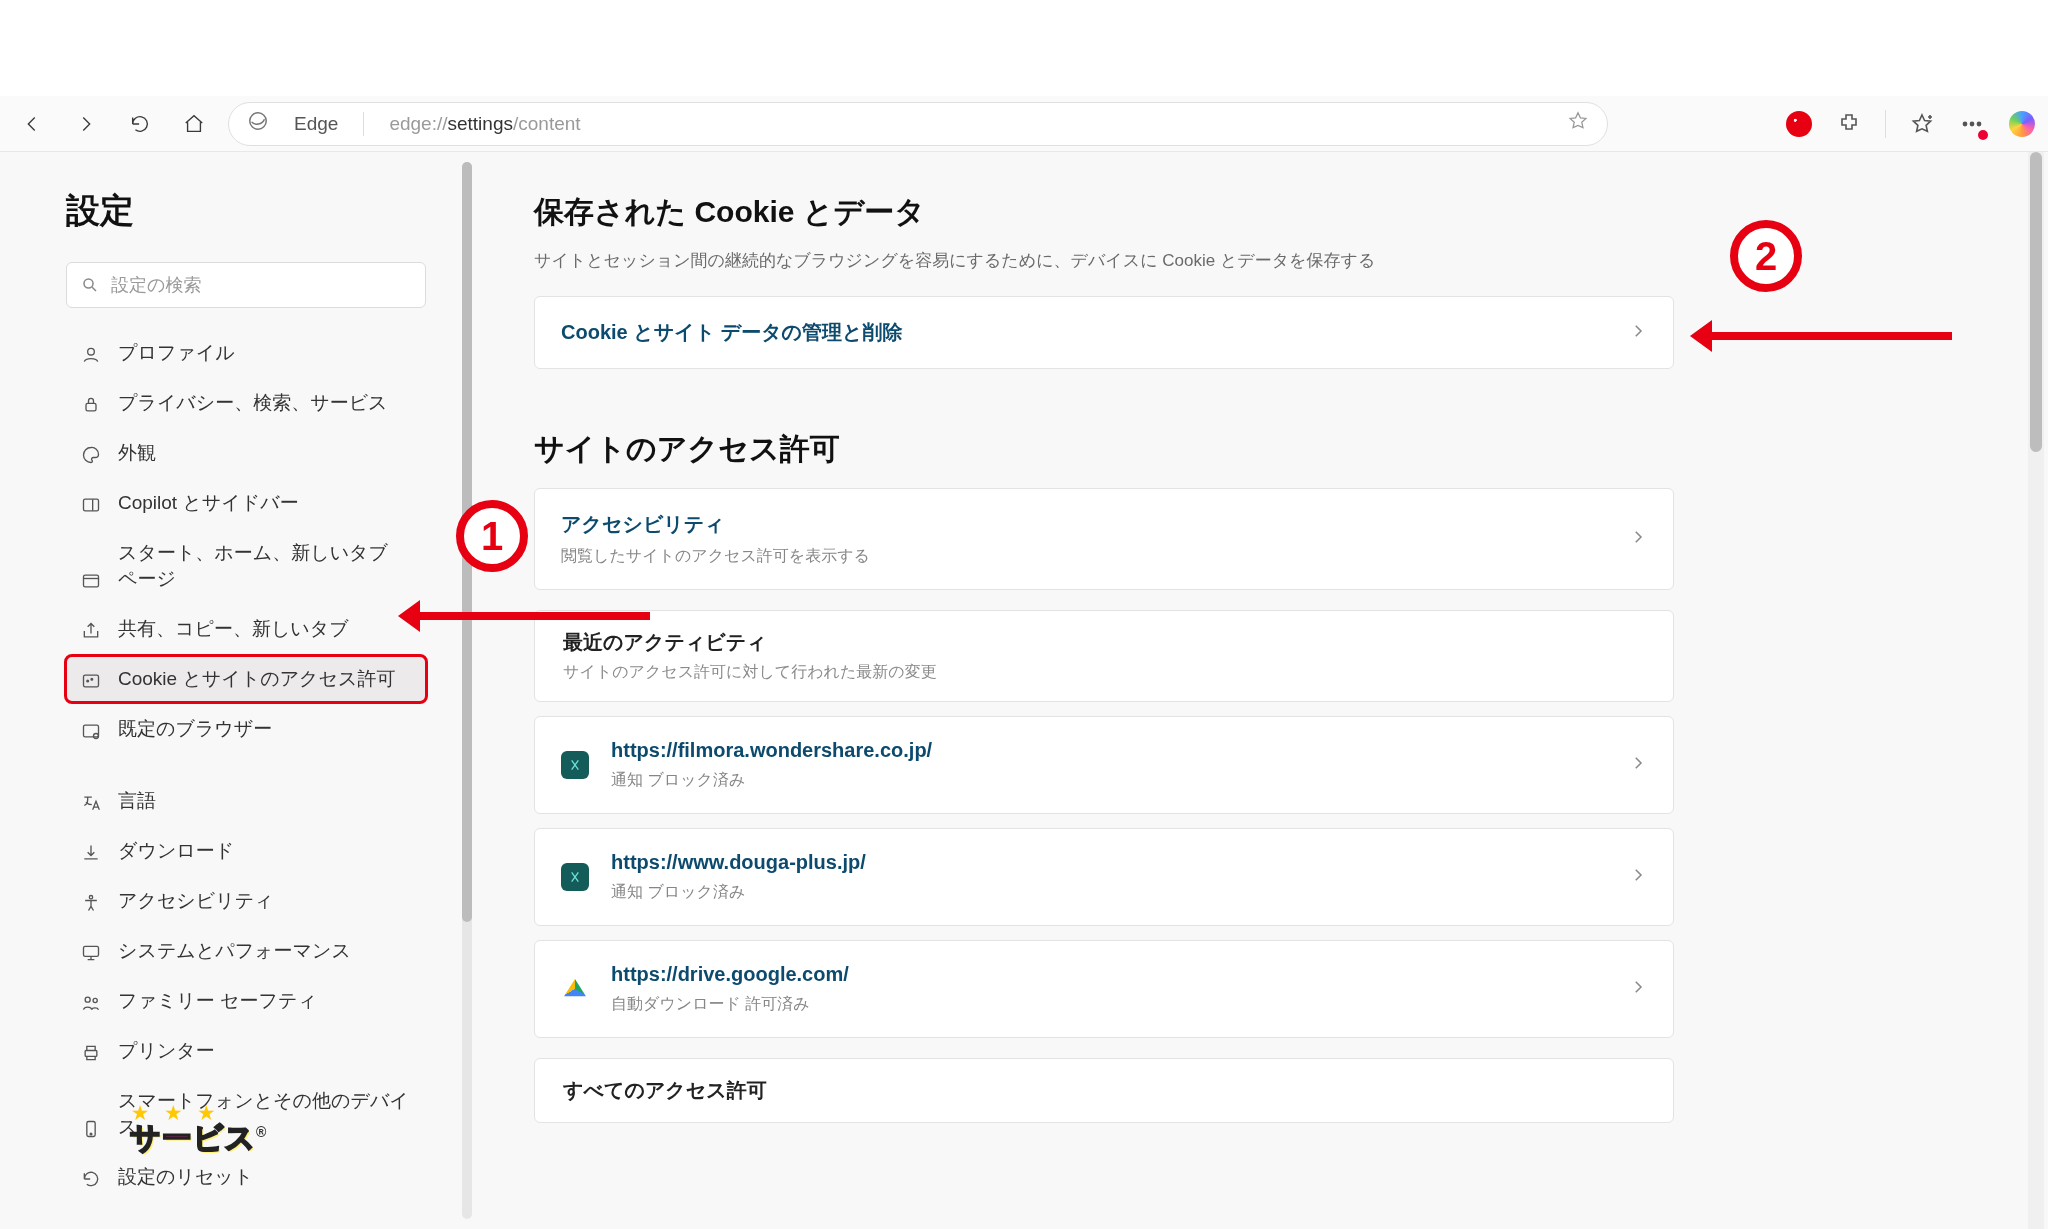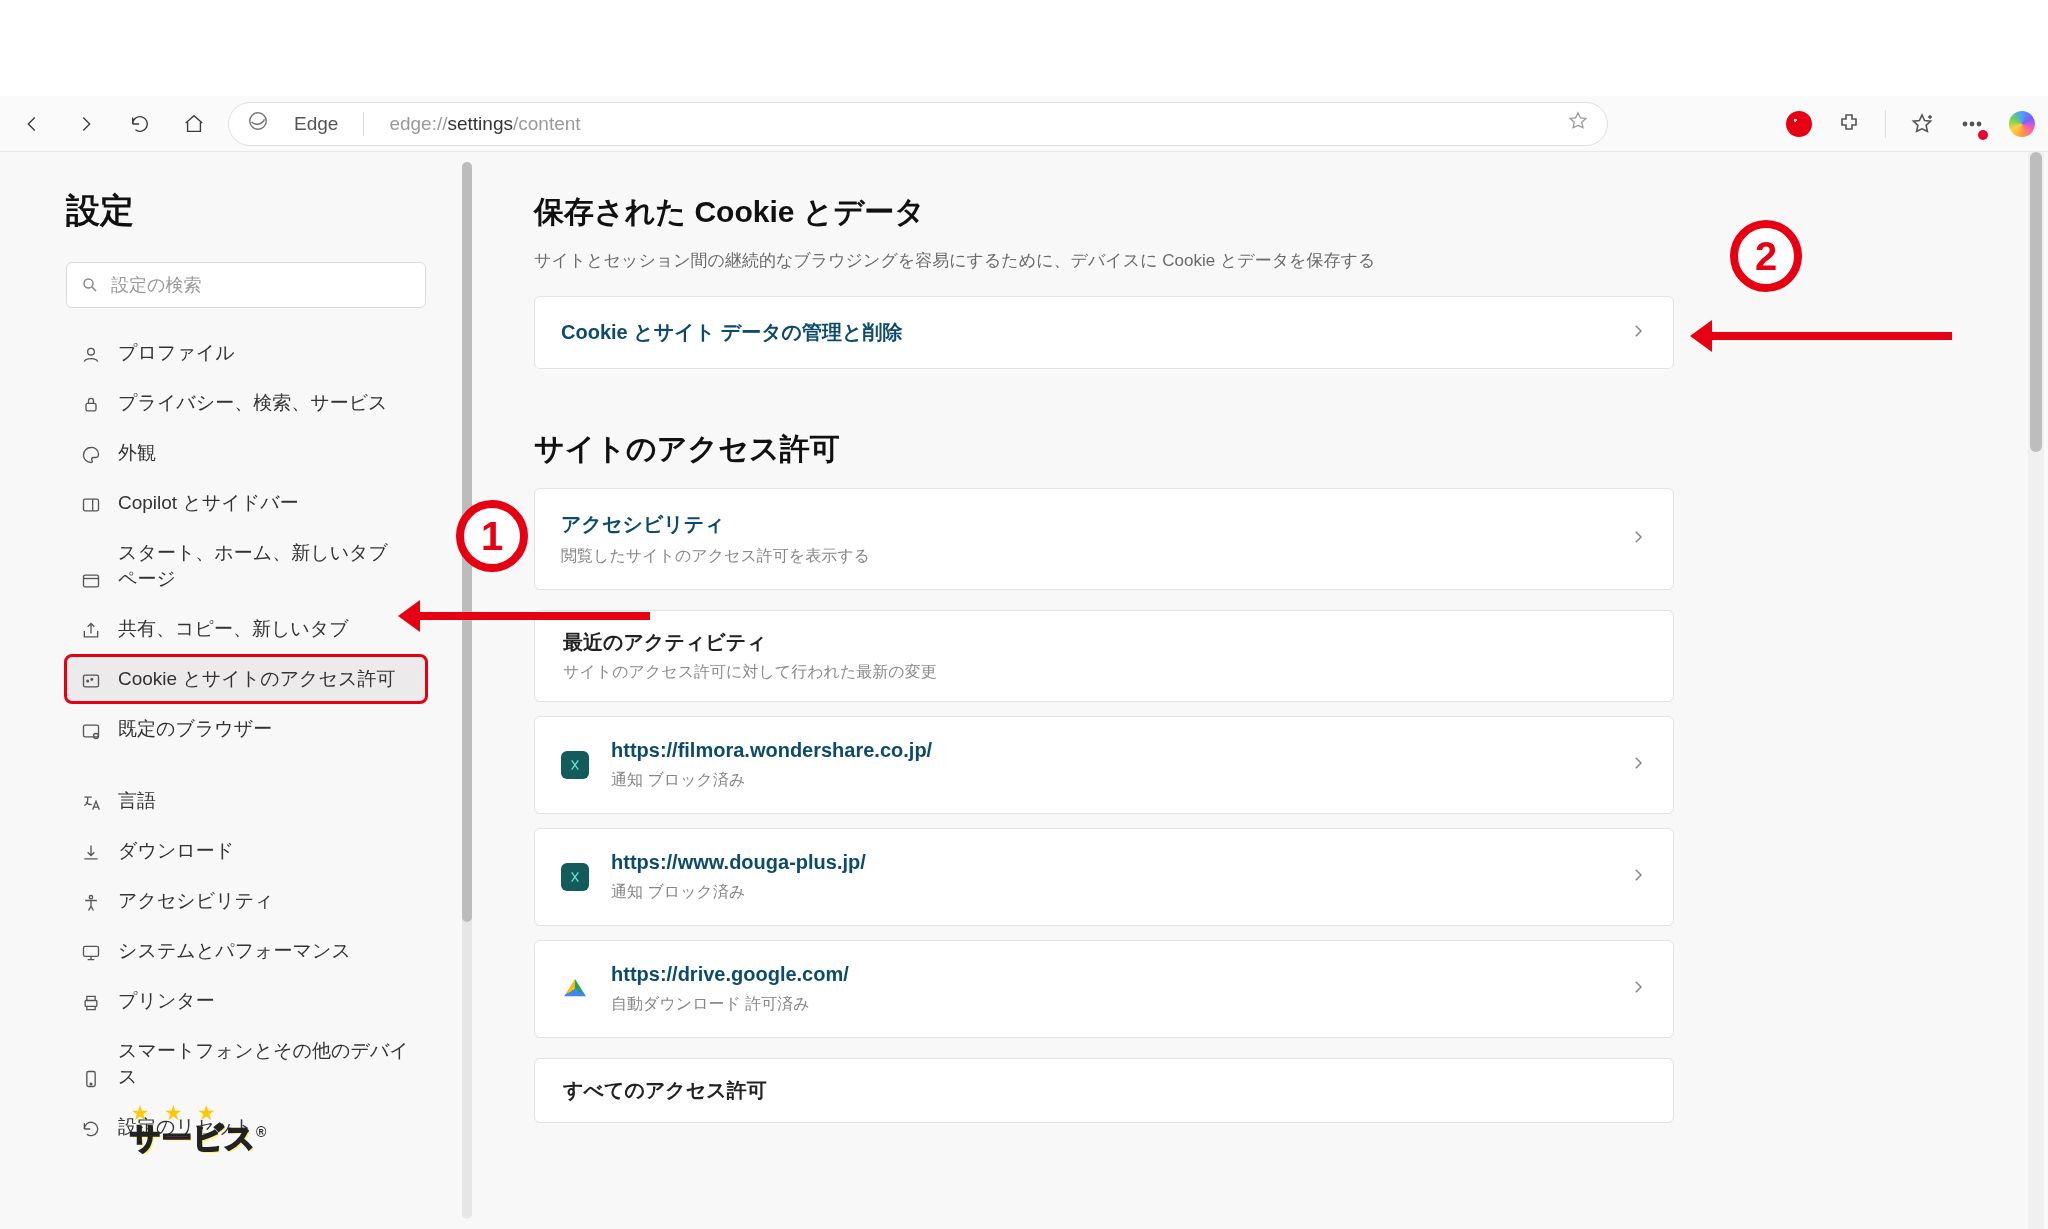--- a/index.html
+++ b/index.html
@@ -366,20 +366,30 @@
             <svg viewBox="0 0 24 24">
               <rect x="3" y="4" width="18" height="12" rx="2"></rect>
               <path d="M8 20h8M12 16v4"></path>
             </svg>
           </span>
           <span>システムとパフォーマンス</span>
         </li>
       <li class="nav-item">
           <span class="icn">
             <svg viewBox="0 0 24 24">
+              <circle cx="8" cy="8" r="3"></circle>
+              <circle cx="17" cy="9" r="2.5"></circle>
+              <path d="M3 20c1-4 9-4 10 0M13 20c.5-3 7-3 8 0"></path>
+            </svg>
+          </span>
+          <span>ファミリー セーフティ</span>
+        </li>
+      <li class="nav-item">
+          <span class="icn">
+            <svg viewBox="0 0 24 24">
               <rect x="5" y="9" width="14" height="7" rx="1"></rect>
               <path d="M7 9V4h10v5M7 16v4h10v-4"></path>
             </svg>
           </span>
           <span>プリンター</span>
         </li>
       <li class="nav-item">
           <span class="icn">
             <svg viewBox="0 0 24 24">
               <rect x="7" y="3" width="10" height="18" rx="2"></rect>

